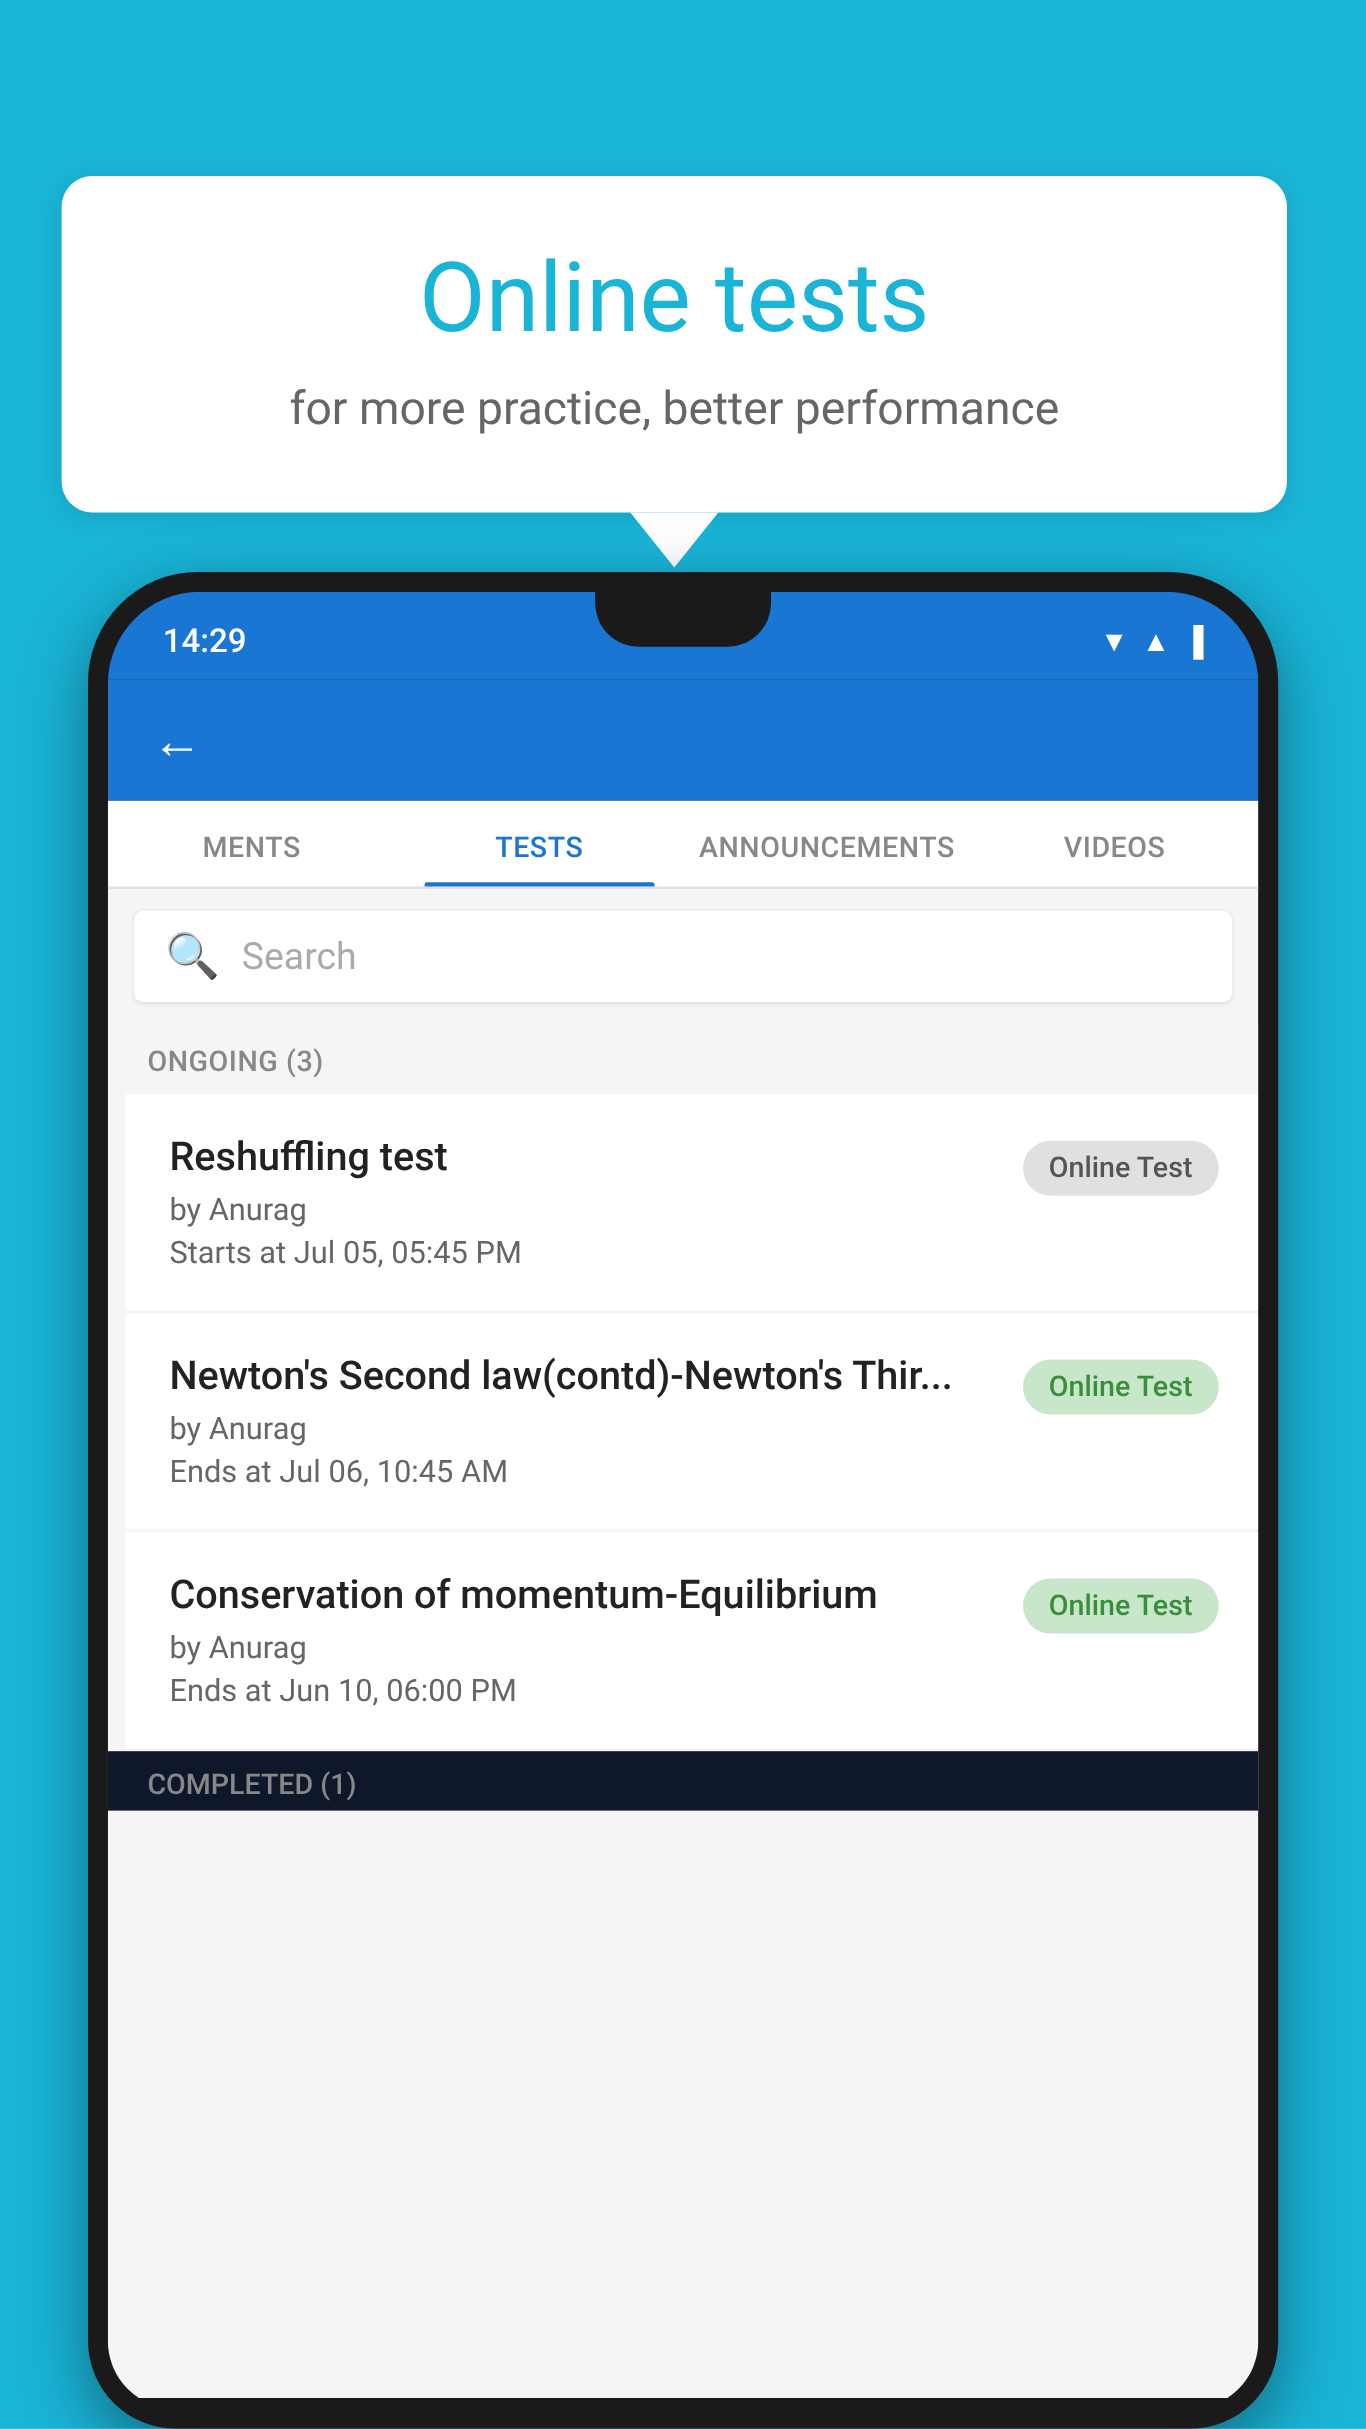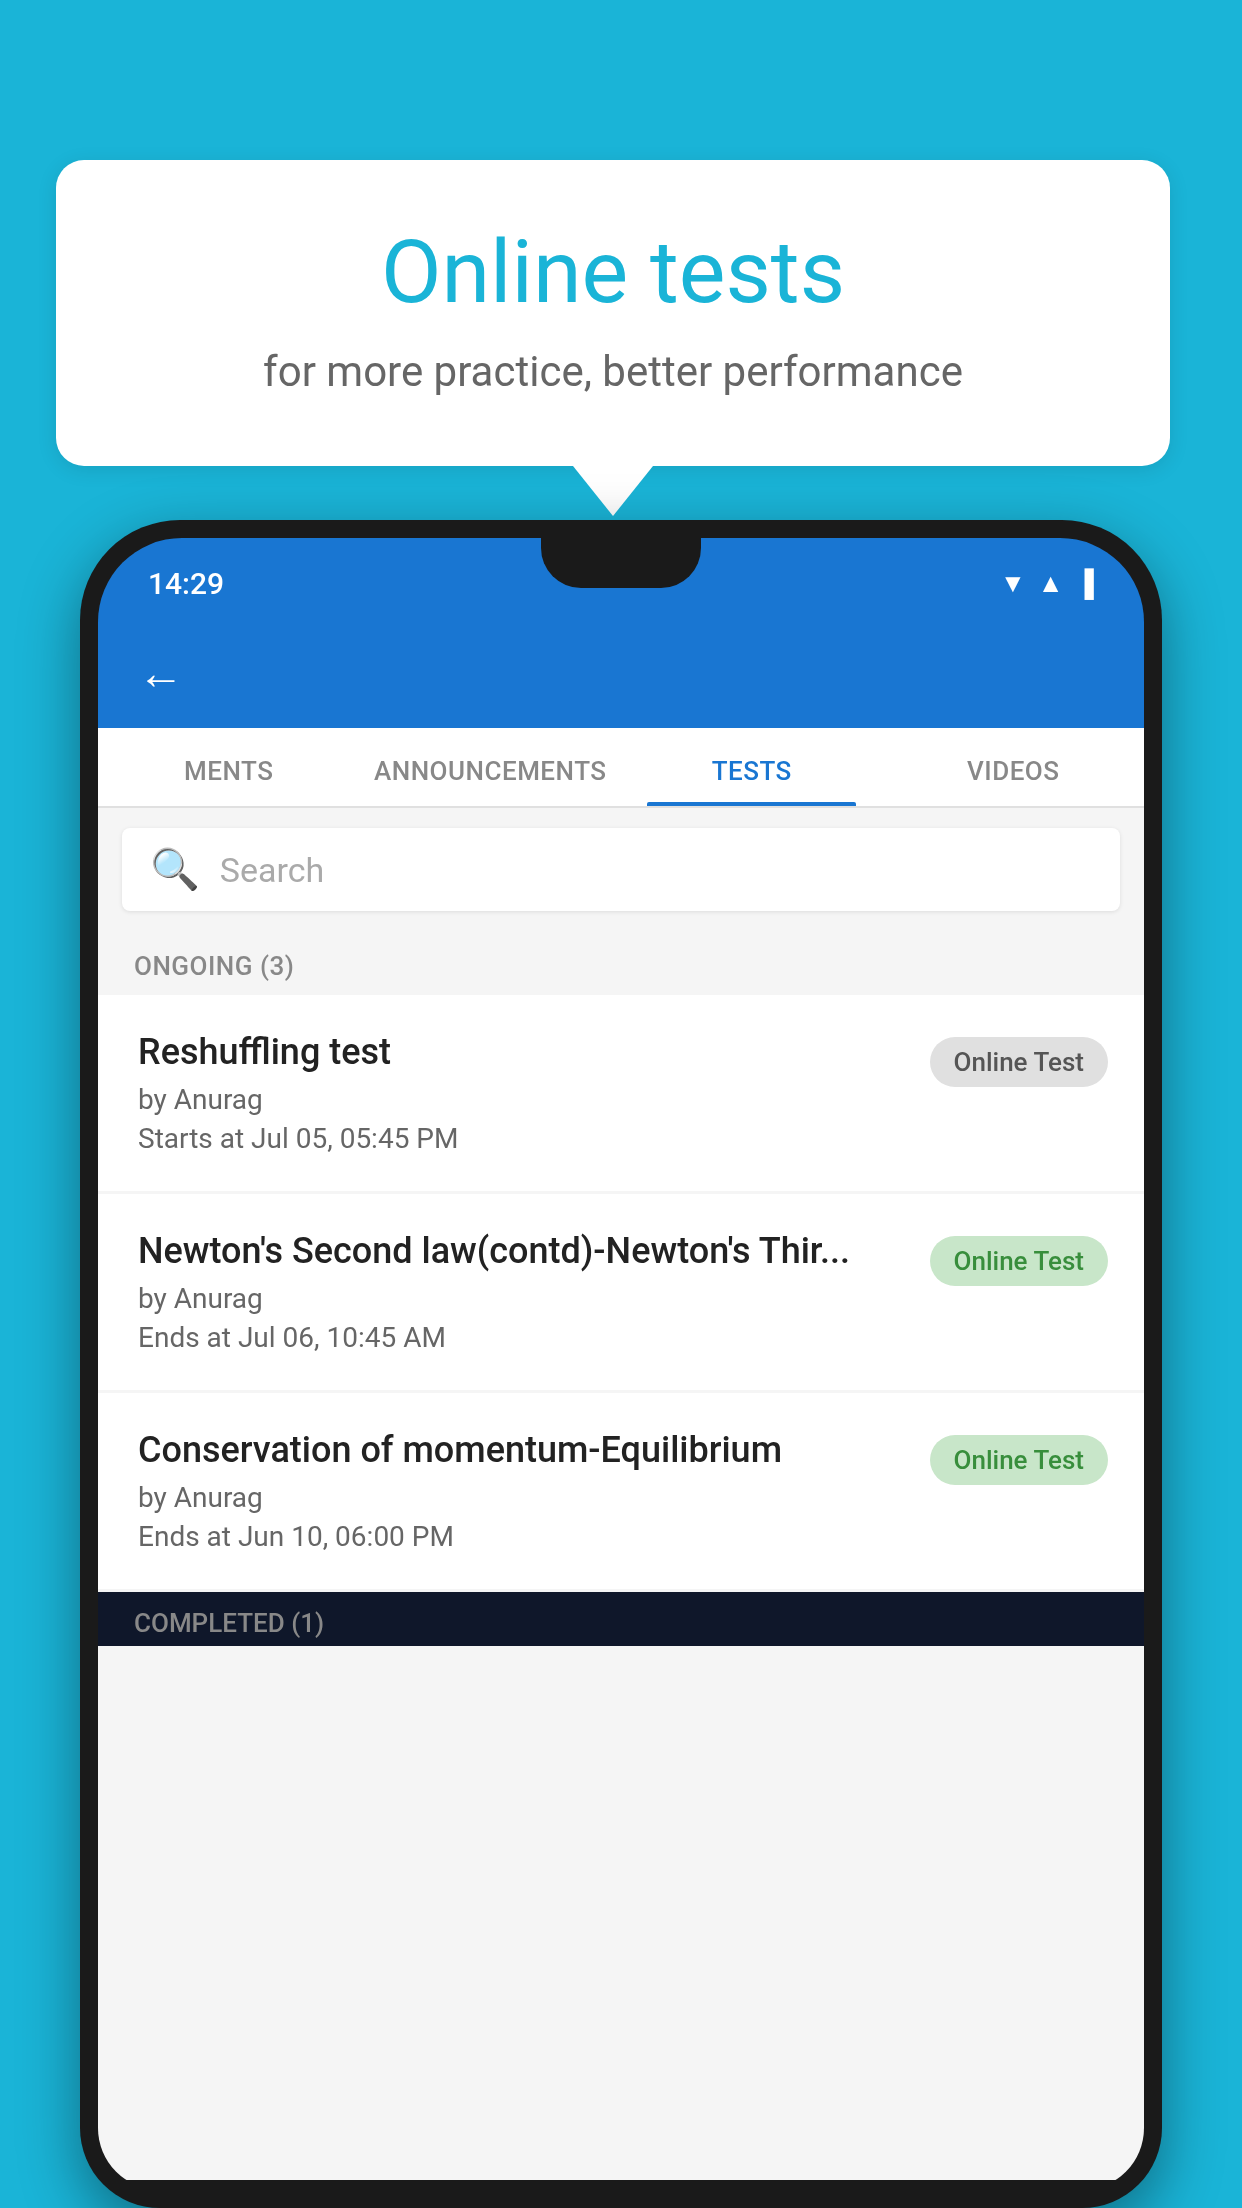--- a/index.html
+++ b/index.html
@@ -205,20 +205,21 @@
 
     
     .test-item {
       background: white;
       margin-bottom: 3px;
       padding: 36px 36px 36px 40px;
       display: flex;
       align-items: flex-start;
       justify-content: space-between;
       gap: 20px;
+      margin-left: 16px;
     }
 
     .test-info {
       flex: 1;
     }
 
     .test-name {
       font-size: 36px;
       font-weight: 500;
       color: #222;
@@ -300,25 +301,25 @@
     </div>
 
     <div class="app-header">
       <span class="back-arrow">←</span>
     </div>
 
     <div class="tabs-bar">
       <div class="tab-item">
         <span>MENTS</span>
       </div>
+      <div class="tab-item active">
+        <span>TESTS</span>
+      </div>
       <div class="tab-item">
         <span>ANNOUNCEMENTS</span>
-      </div>
-      <div class="tab-item active">
-        <span>TESTS</span>
       </div>
       <div class="tab-item">
         <span>VIDEOS</span>
       </div>
     </div>
 
     <div class="phone-content">
 
       <div class="search-bar">
         <span class="search-icon">🔍</span>

